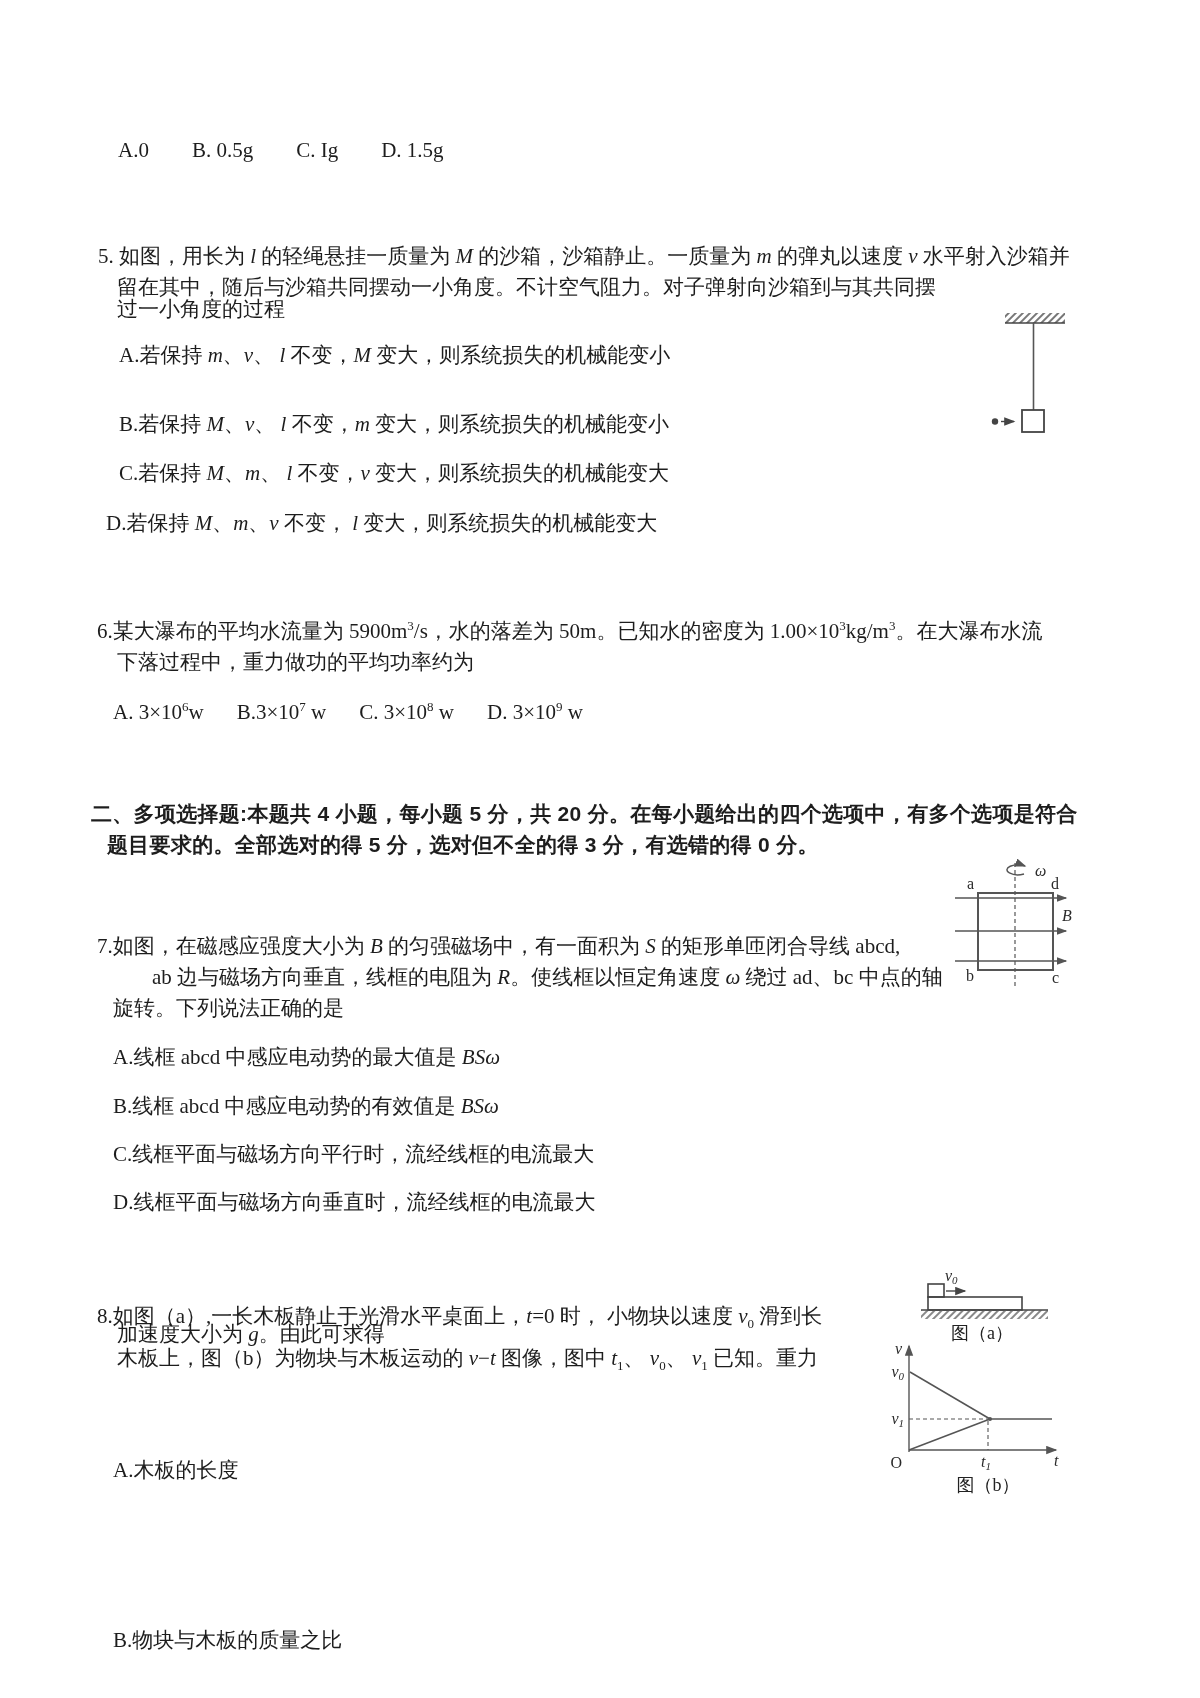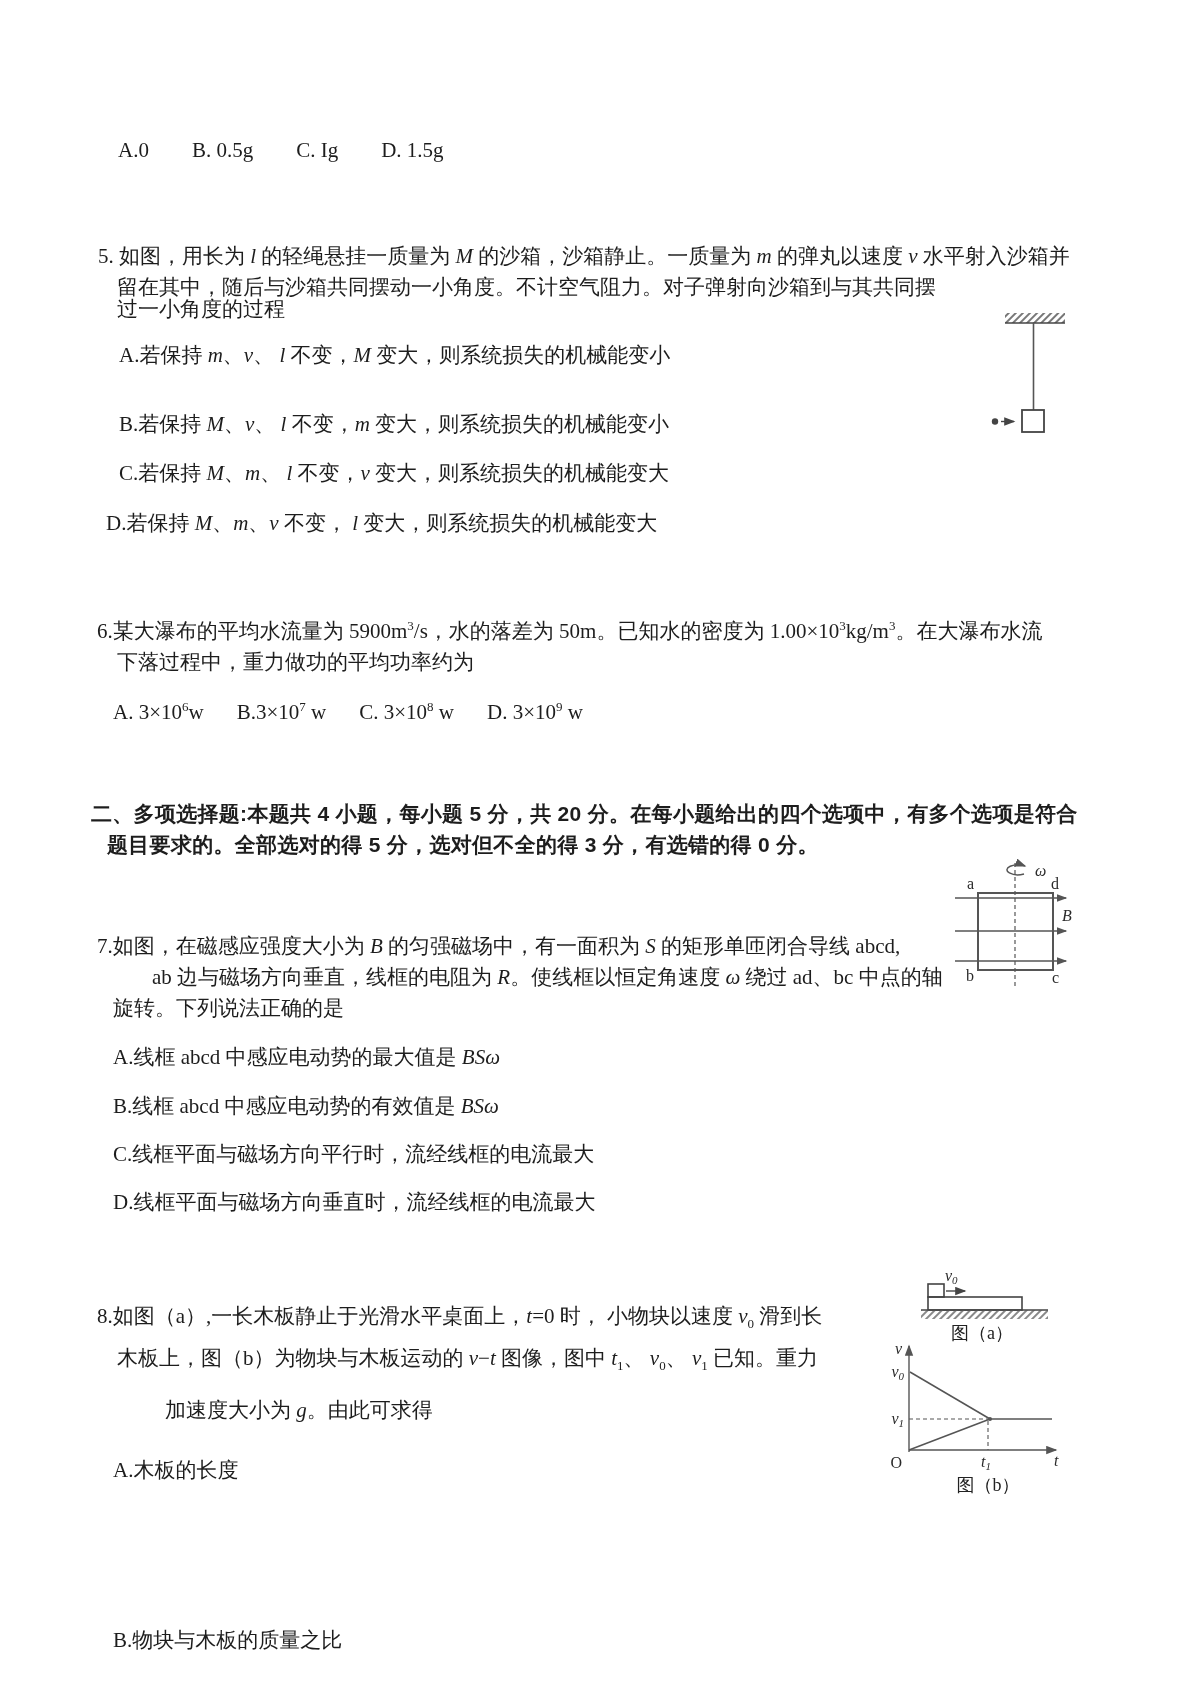--- a/index.html
+++ b/index.html
@@ -123,21 +123,21 @@
     <text x="34" y="34" text-anchor="end">a</text>
     <text x="111" y="34" text-anchor="start">d</text>
     <text x="34" y="126" text-anchor="end">b</text>
     <text x="112" y="128" text-anchor="start">c</text>
   </svg>
 </div>
 
 <div>
   <div class="line" style="left:97px;  top:1302px;">8.如图（a）,一长木板静止于光滑水平桌面上，<i>t</i>=0 时， 小物块以速度 <i>v</i><sub>0</sub> 滑到长</div>
   <div class="line" style="left:117px; top:1344px;">木板上，图（b）为物块与木板运动的 <i>v</i>−<i>t</i> 图像，图中 <i>t</i><sub>1</sub>、 <i>v</i><sub>0</sub>、 <i>v</i><sub>1</sub> 已知。重力</div>
-  <div class="line" style="left:117px; top:1396px;margin-left:48px;">加速度大小为 <i>g</i>。由此可求得</div>
+  <div class="line" style="left:117px; top:1320px;">加速度大小为 <i>g</i>。由此可求得</div>
   <div class="line" style="left:113px; top:1456px;">A.木板的长度</div>
   <div class="line" style="left:113px; top:1626px;">B.物块与木板的质量之比</div>
 
   <svg style="left:915px; top:1265px;" width="140" height="82" viewBox="0 0 140 82">
     <defs>
       <pattern id="hp8" width="5" height="12" patternUnits="userSpaceOnUse" patternTransform="rotate(45)">
         <line x1="1" y1="0" x2="1" y2="12" stroke="#555" stroke-width="1.4"></line>
       </pattern>
       <marker id="ah8a" markerWidth="9" markerHeight="8" refX="7" refY="3" orient="auto">
         <path d="M0,0 L8,3 L0,6 z" fill="#444"></path>

